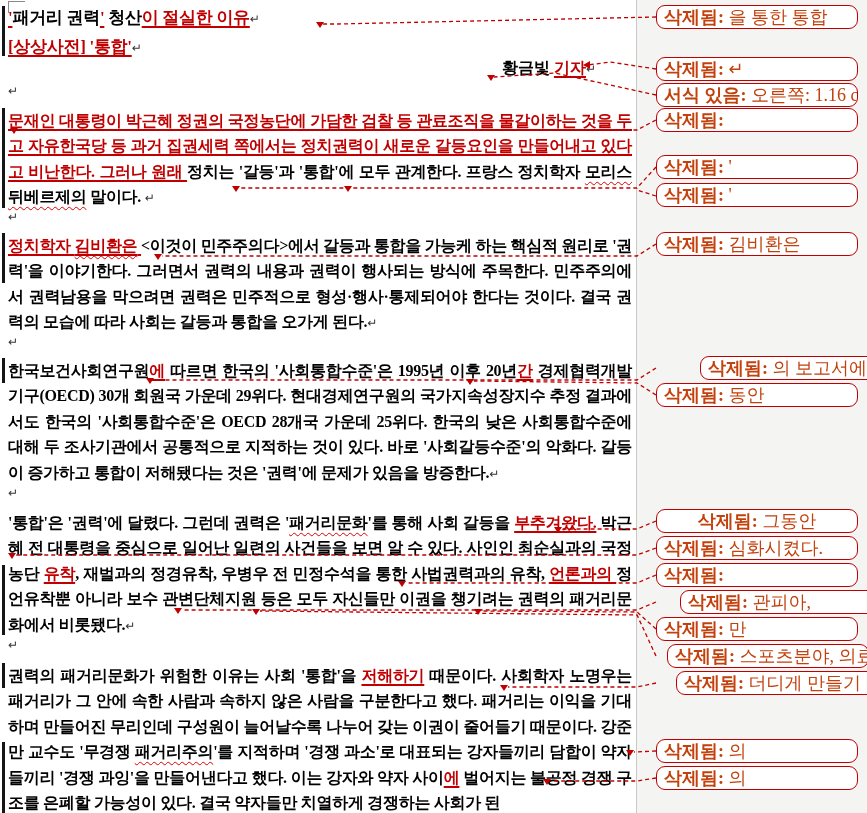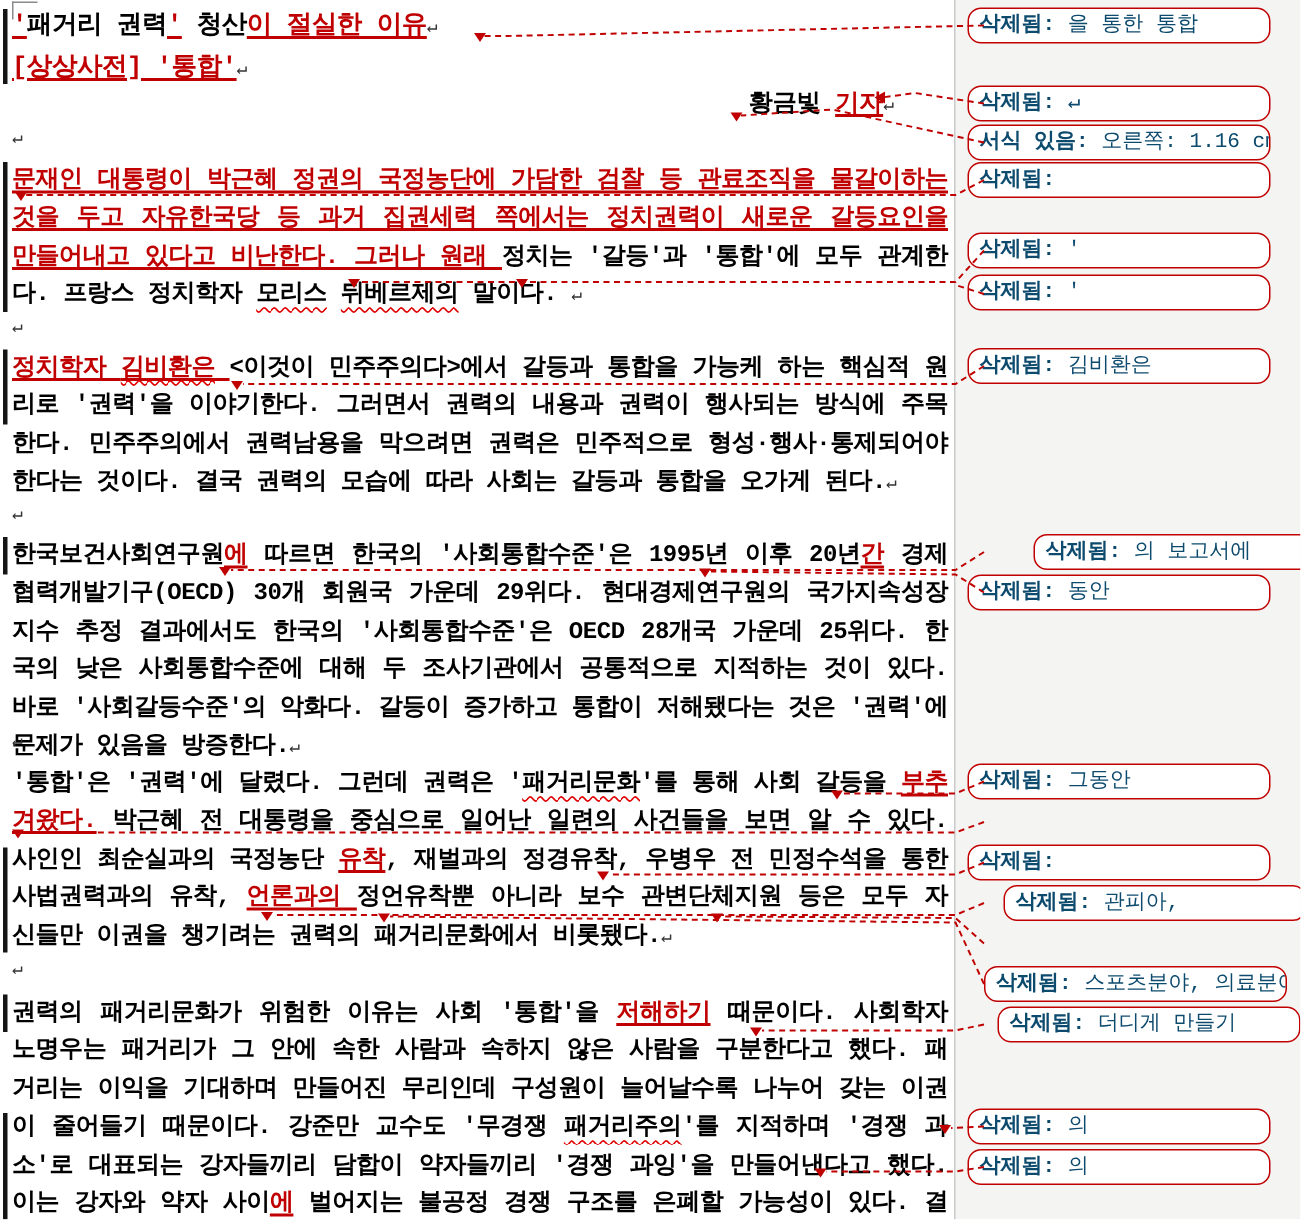--- a/index.html
+++ b/index.html
@@ -1,23 +1,23 @@
 <!DOCTYPE html>
 <html><head>
 <meta charset="utf-8">
 <style>
   html,body{margin:0;padding:0;background:#fff;}
   .page{position:relative;width:867px;height:813px;overflow:hidden;background:#ffffff;
-        font-family:Liberation Mono, monospace;}
+        font-family:Liberation Serif, serif;}
   
   .balloon-area{position:absolute;left:636px;top:0;width:231px;height:813px;
                 background:#f4f4f2;border-left:1px solid #c9c9c9;}
-  .balloon{position:absolute;left:8px;width:186px;height:20px;background:#fff;
+  .balloon{position:absolute;left:19px;width:186px;height:20px;background:#fff;
            border:1.5px solid #c00000;border-radius:9px;padding:1px 7px;
-           font-size:14px;line-height:20px;white-space:nowrap;overflow:hidden;color:#0c4a6e;}
+           font-size:18px;line-height:20px;white-space:nowrap;overflow:hidden;color:#c2410c;}
   .balloon .lbl{font-weight:700;}
   
   .para{position:absolute;left:8px;width:624px;color:#000;}
   .body-para{font-size:16px;line-height:25.4px;text-align:justify;font-weight:600;letter-spacing:-0.3px;}
   .title-para{top:4px;font-size:17px;line-height:27px;font-weight:700;letter-spacing:-0.3px;}
   .byline-para{top:58px;width:588px;text-align:right;padding-right:36px;font-size:16px;font-weight:600;}
   .ins{color:#c00000;text-decoration-line:underline;text-decoration-thickness:1.5px;text-underline-offset:3px;}
   .spell{text-decoration-line:underline;text-decoration-style:wavy;text-decoration-color:#e00000;
          text-decoration-thickness:1px;text-underline-offset:4px;}
   .mark{color:#333;font-size:12px;font-weight:400;text-decoration:none;}
@@ -59,23 +59,25 @@
   <div class="balloon-area" id="balloon-area">
       <div class="balloon" style="top: 5px;"><span class="lbl">삭제됨:</span> <span>을 통한 통합</span></div>
       <div class="balloon" style="top: 57px;"><span class="lbl">삭제됨:</span> <span>↵</span></div>
       <div class="balloon" style="top: 83px;"><span class="lbl">서식 있음:</span> <span>오른쪽:  1.16 cm</span></div>
       <div class="balloon" style="top: 108px;"><span class="lbl">삭제됨:</span> <span></span></div>
       <div class="balloon" style="top: 155px;"><span class="lbl">삭제됨:</span> <span>'</span></div>
       <div class="balloon" style="top: 183px;"><span class="lbl">삭제됨:</span> <span>'</span></div>
       <div class="balloon" style="top: 232px;"><span class="lbl">삭제됨:</span> <span>김비환은</span></div>
       <div class="balloon" style="top: 356px; margin-left: 44px;"><span class="lbl">삭제됨:</span> <span>의 보고서에</span></div>
       <div class="balloon" style="top: 383px;"><span class="lbl">삭제됨:</span> <span> 동안</span></div>
-      <div class="balloon" style="top: 509px;"><span class="lbl">삭제됨:</span> <span>그동안</span></div>
+      <div class="balloon" style="top: 509px; text-align: center;"><span class="lbl">삭제됨:</span> <span>그동안</span></div>
+      <div class="balloon" style="top: 536px;"><span class="lbl">삭제됨:</span> <span>심화시켰다.</span></div>
       <div class="balloon" style="top: 563px;"><span class="lbl">삭제됨:</span> <span></span></div>
       <div class="balloon" style="top: 590px; margin-left: 24px;"><span class="lbl">삭제됨:</span> <span>관피아,</span></div>
+      <div class="balloon" style="top: 617px;"><span class="lbl">삭제됨:</span> <span>만</span></div>
       <div class="balloon" style="top: 644px; margin-left: 11px;"><span class="lbl">삭제됨:</span> <span>스포츠분야, 의료분야,</span></div>
       <div class="balloon" style="top: 671px; margin-left: 20px;"><span class="lbl">삭제됨:</span> <span>더디게 만들기</span></div>
       <div class="balloon" style="top: 739px;"><span class="lbl">삭제됨:</span> <span>의</span></div>
       <div class="balloon" style="top: 766px;"><span class="lbl">삭제됨:</span> <span>의</span></div>
     </div>
 
   <svg class="connectors" id="connectors" width="867" height="813">
       <polyline points="656,17 338,24 323,24" fill="none" stroke="#c00000" stroke-width="1.3" stroke-dasharray="4 3"></polyline>
       <polyline points="656,69 610,62 588,65" fill="none" stroke="#c00000" stroke-width="1.3" stroke-dasharray="4 3"></polyline>
       <polyline points="656,95 555,73 494,77" fill="none" stroke="#c00000" stroke-width="1.3" stroke-dasharray="4 3"></polyline>

